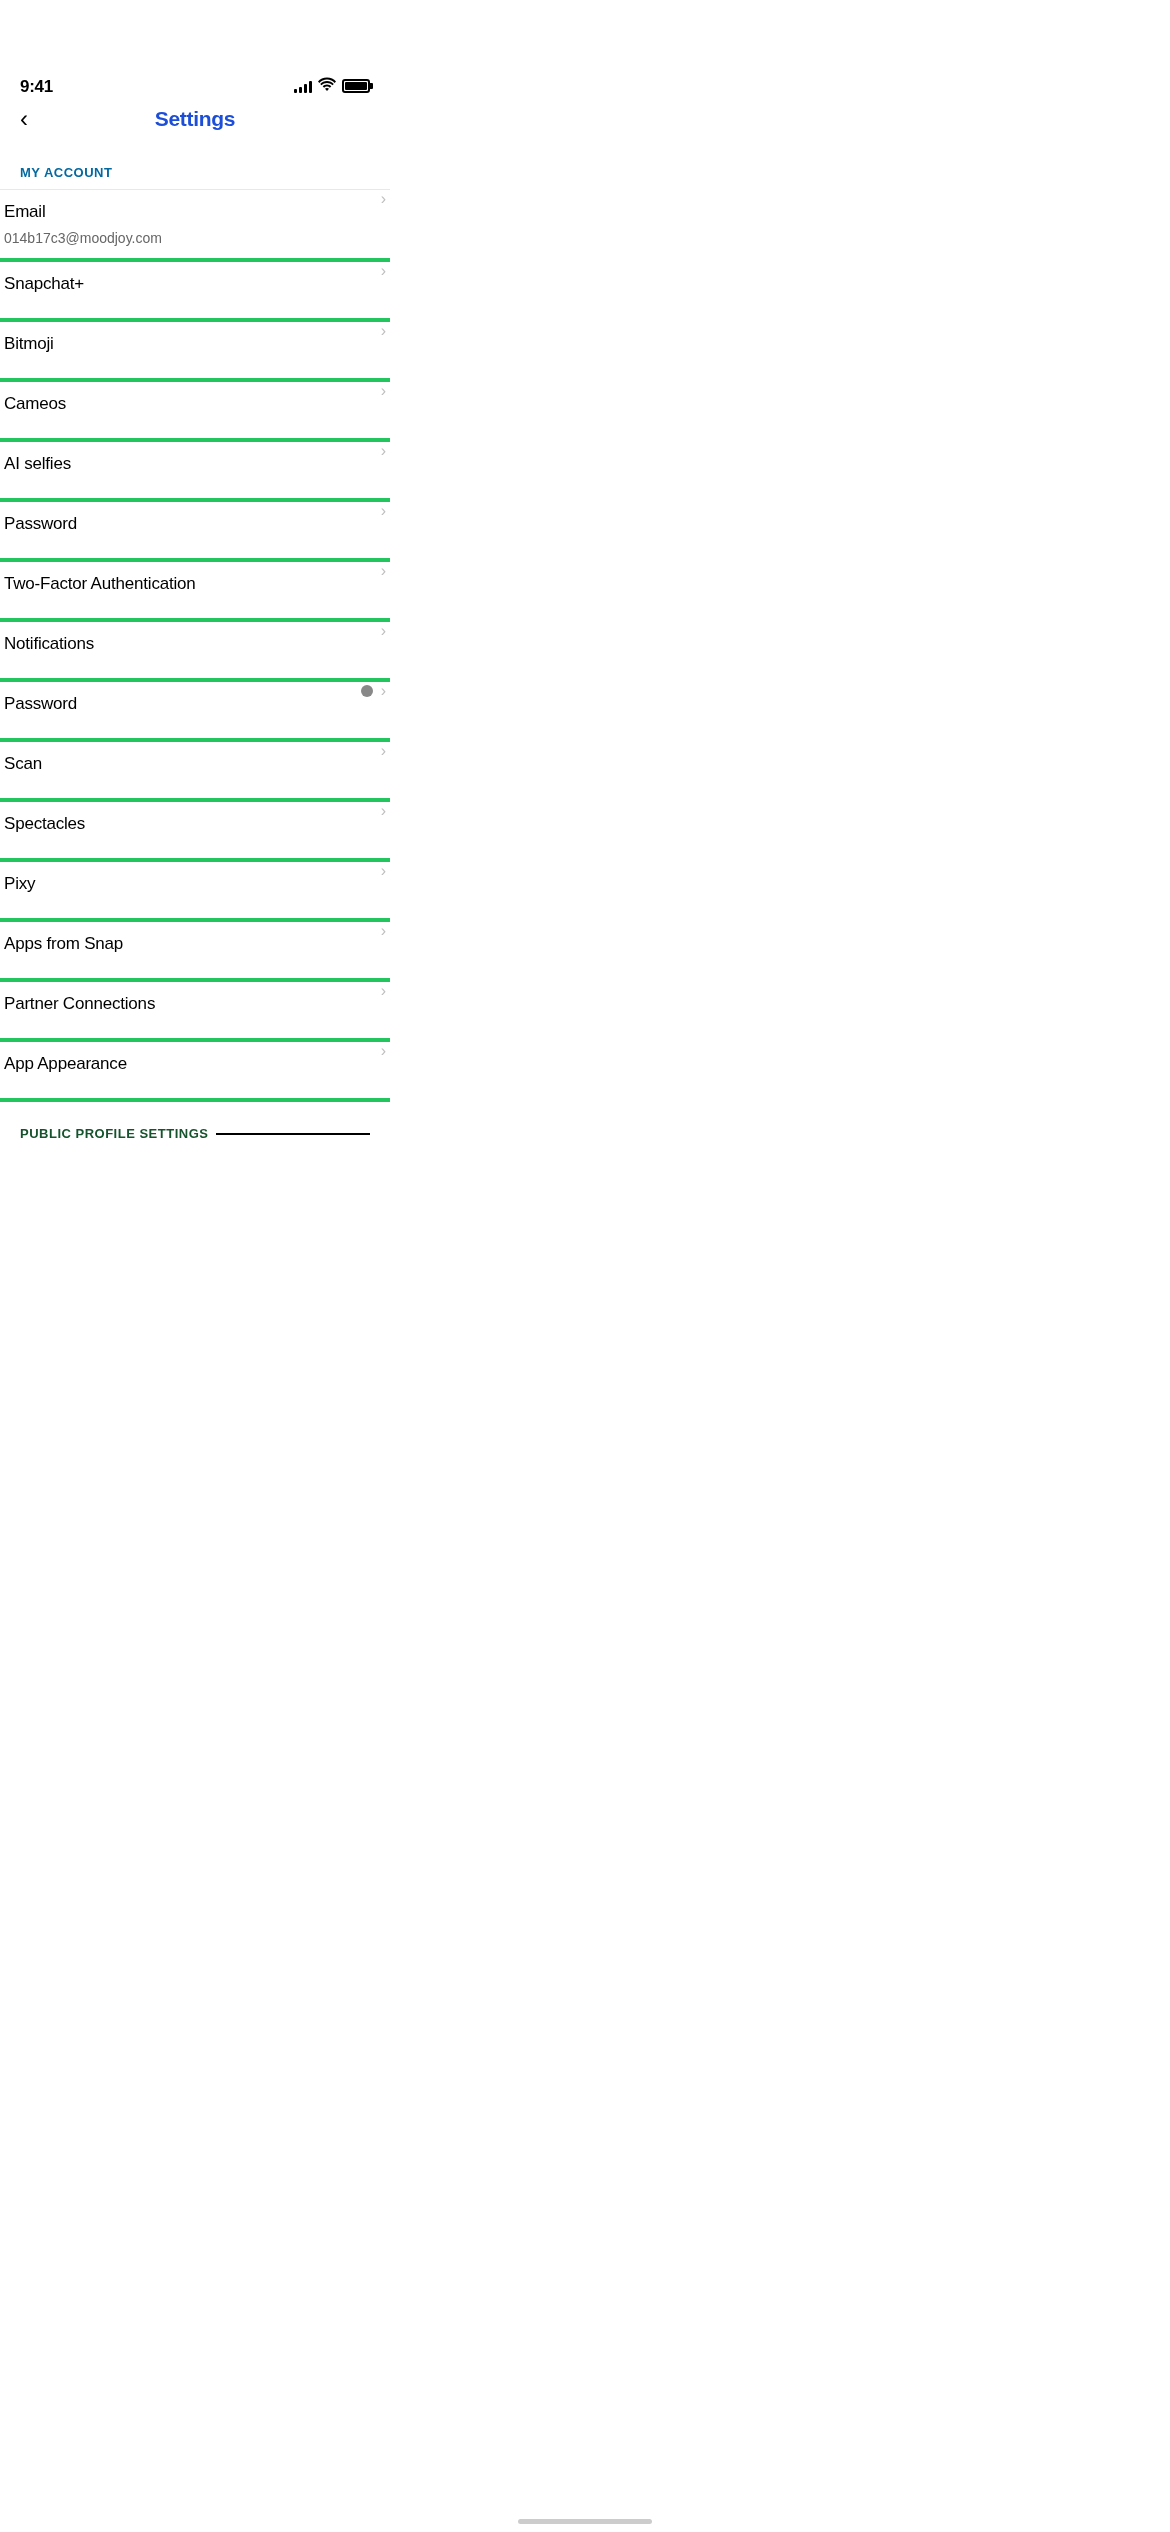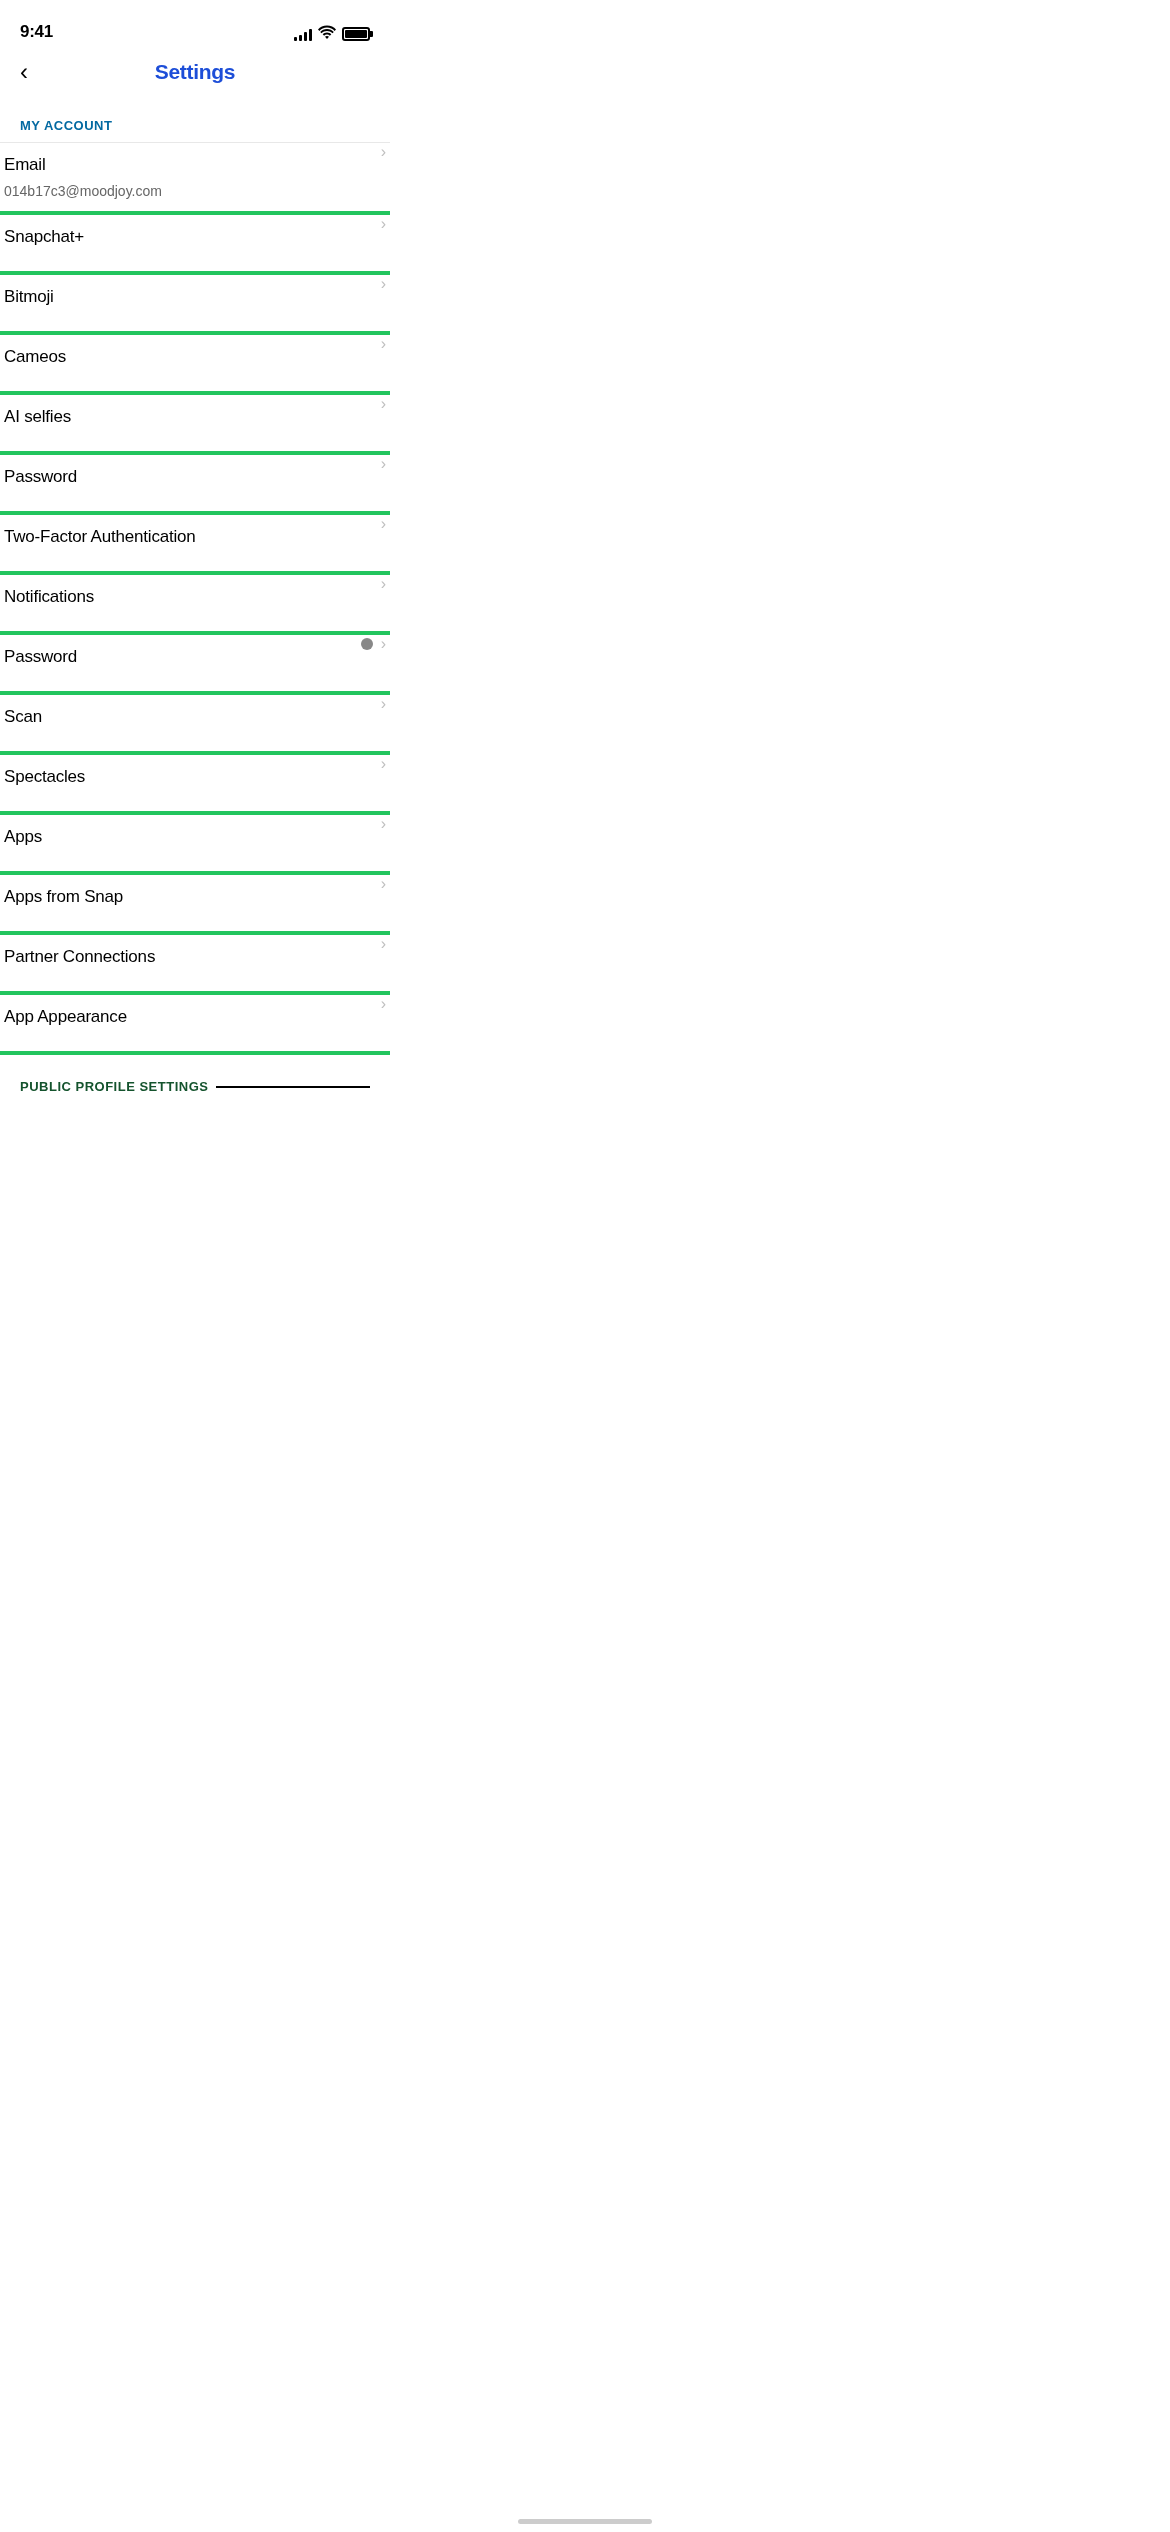--- a/index.html
+++ b/index.html
@@ -16,23 +16,24 @@
       width: 390px;
       min-height: 844px;
       overflow-x: hidden;
       position: relative;
     }
 
     
     .status-bar {
       display: flex;
       justify-content: space-between;
-      align-items: flex-end;
+      align-items: flex-start;
       padding: 30px 20px 8px 20px;
       height: 50px;
+      margin-top: 47px;
     }
 
     .status-time {
       font-size: 17px;
       font-weight: 600;
       color: #000;
       letter-spacing: -0.3px;
     }
 
     .status-icons {
@@ -358,21 +359,21 @@
     <div class="settings-item-left">
       <span class="settings-item-label">Spectacles</span>
     </div>
     <div class="settings-item-right">
       <span class="chevron">›</span>
     </div>
   </div>
 
   <div class="settings-item">
     <div class="settings-item-left">
-      <span class="settings-item-label">Apps</span>
+      <span class="settings-item-label">Pixy</span>
     </div>
     <div class="settings-item-right">
       <span class="chevron">›</span>
     </div>
   </div>
 
   <div class="settings-item">
     <div class="settings-item-left">
       <span class="settings-item-label">Apps from Snap</span>
     </div>

